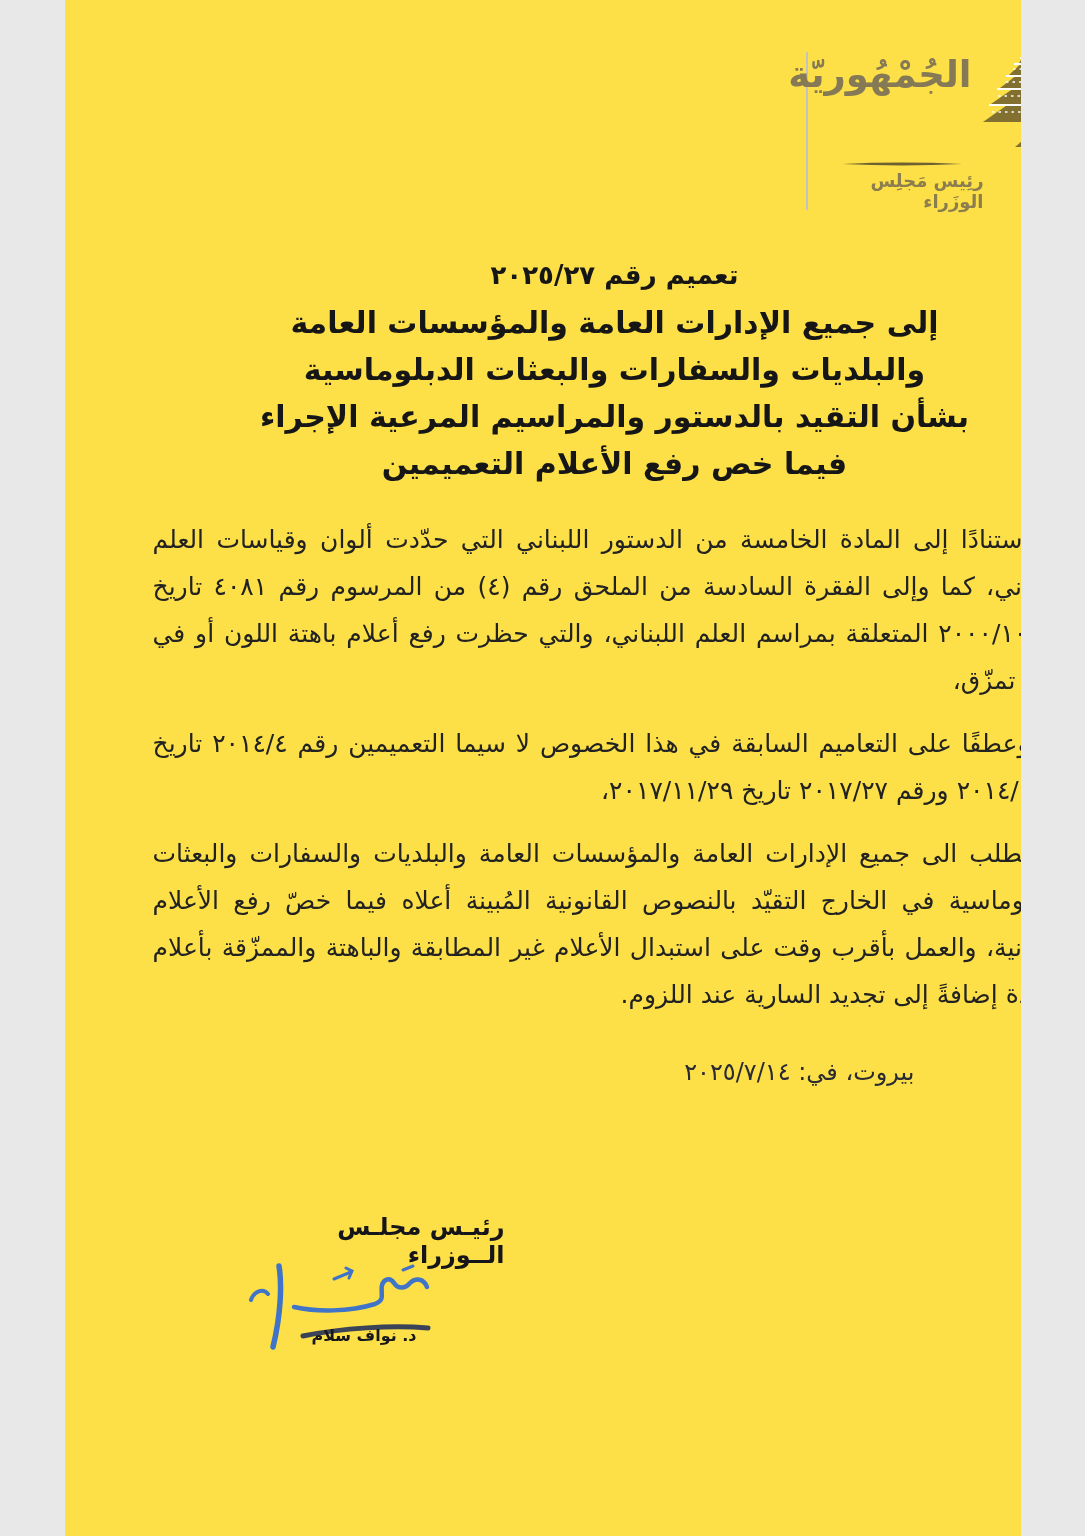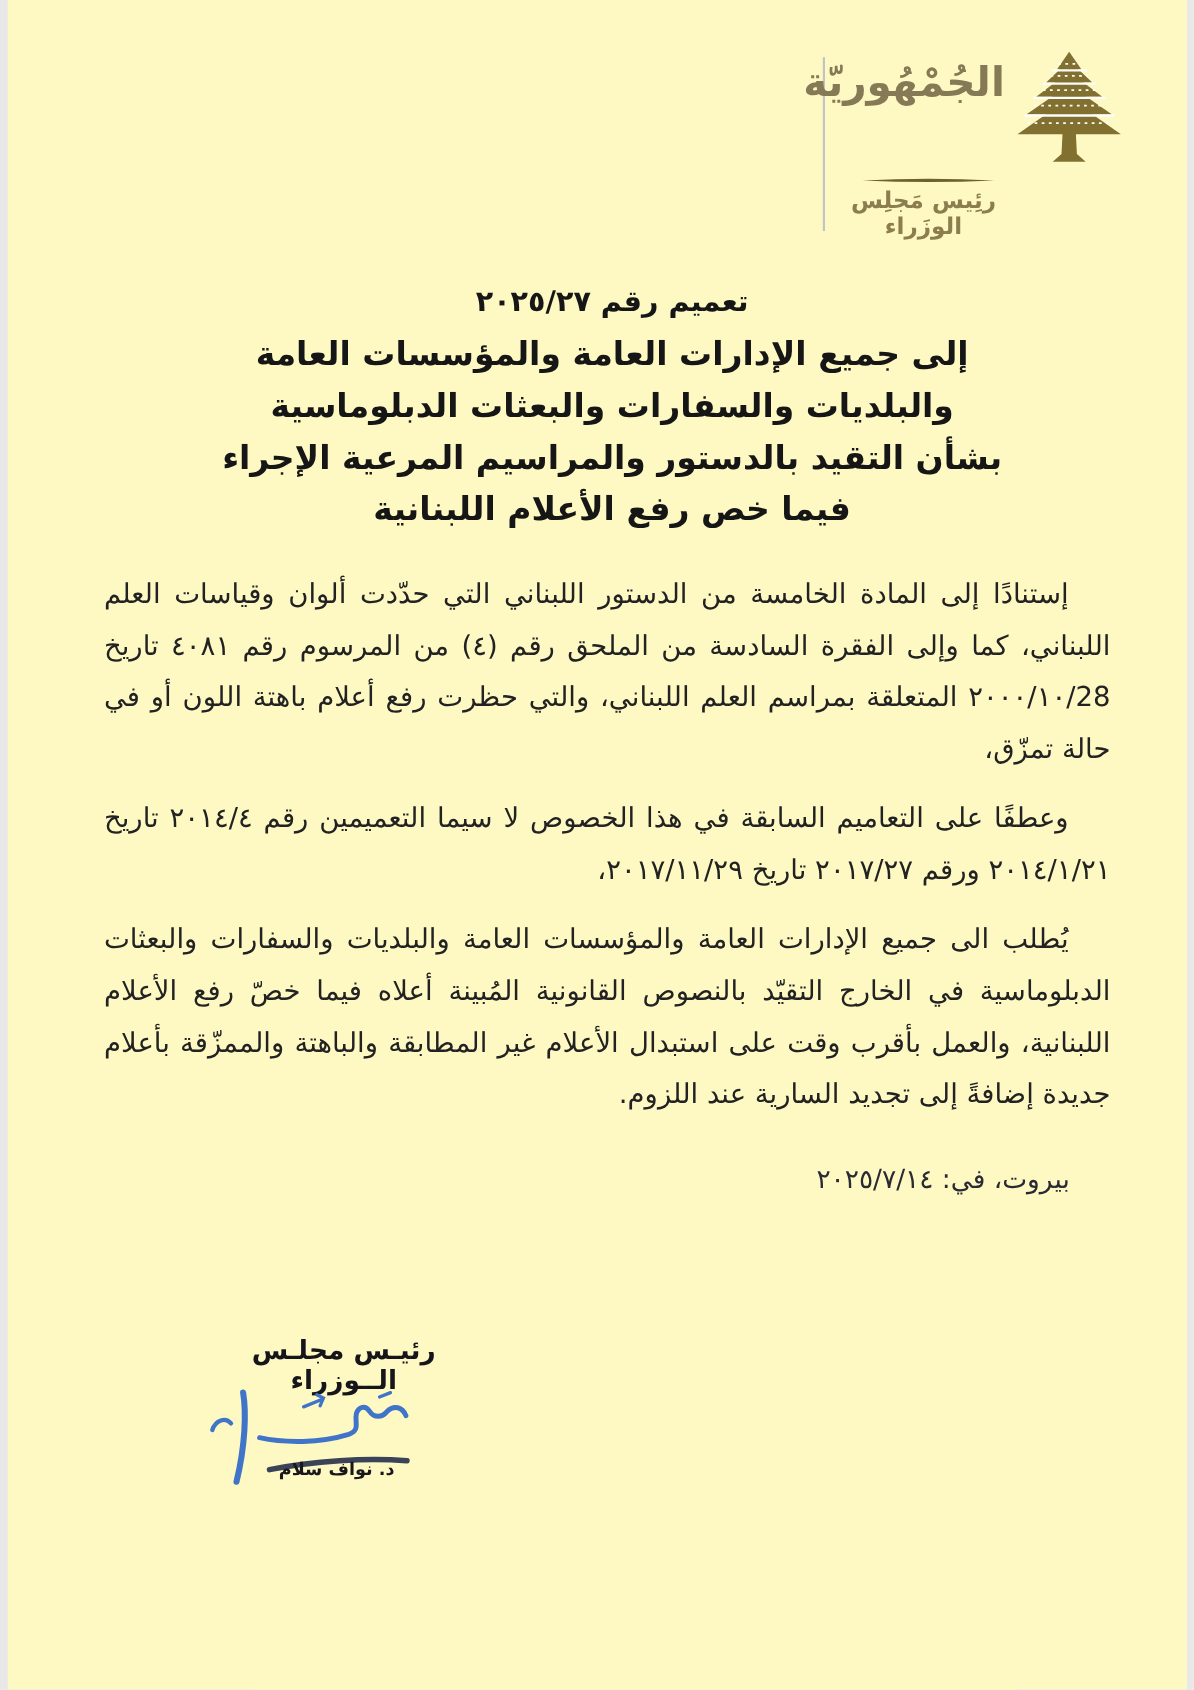--- a/index.html
+++ b/index.html
@@ -1,39 +1,39 @@
 <!DOCTYPE html>
 <html lang="ar" dir="rtl"><head>
 <meta charset="utf-8">
 <style>
   html,body{margin:0;padding:0;background:#e8e8e8;}
   .page{
     position:relative;
-    width:1072px;height:1536px;
+    width:956px;height:1536px;
     margin:0 auto;
-    background:#fef9c3;
+    background:#fde047;
     overflow:hidden;
     font-family:"DejaVu Sans",sans-serif;
     color:#1c1c1c;
     direction:rtl;
   }
   
   .letterhead{position:absolute;top:42px;left:735px;width:290px;height:175px;}
   .lh-rule{position:absolute;top:10px;left:6px;width:2px;height:158px;background:#c3c3c3;}
   .lh-callig{
     position:absolute;top:8px;left:22px;width:150px;
     text-align:center;font-weight:bold;line-height:50px;font-size:37px;
     color:#857a55;letter-spacing:-1px;
   }
   .lh-callig span{display:block;}
   .cedar{position:absolute;top:2px;left:180px;width:100px;height:118px;}
   .lh-sep{position:absolute;top:119px;left:42px;width:120px;height:6px;}
   .lh-office{
     position:absolute;top:128px;left:12px;width:172px;
-    text-align:center;font-size:21px;font-weight:bold;color:#8b7d4e;
+    text-align:right;font-size:18px;font-weight:bold;color:#8b7d4e;
   }
   
   .title-block{
     position:absolute;top:252px;left:190px;width:720px;
     text-align:center;font-weight:bold;line-height:47px;color:#161616;
   }
   .title-l1{font-size:26px;}
   .title-l2,.title-l3{font-size:30px;}
   
   .body-block{
@@ -42,21 +42,21 @@
   }
   .body-block p{margin:0 0 16px 0;text-indent:38px;}
   
   .dateline{
     position:absolute;top:1058px;right:106px;
     font-size:24px;color:#2a2a33;
   }
   
   .sig-title{
     position:absolute;top:1213px;left:172px;width:268px;
-    text-align:center;font-size:24px;font-weight:bold;color:#15151a;
+    font-size:24px;font-weight:bold;color:#15151a;
   }
   .sig-svg{position:absolute;top:1250px;left:172px;width:230px;height:115px;}
   .sig-name{
     position:absolute;top:1326px;left:212px;width:175px;
     text-align:center;font-size:16px;font-weight:bold;color:#17171c;
   }
 </style>
 </head>
 <body>
 
@@ -92,21 +92,21 @@
     </svg>
     <svg class="lh-sep" viewBox="0 0 120 6" aria-hidden="true">
       <path d="M0,3 Q60,0.2 120,3 Q60,5.8 0,3 Z" fill="#6d6132"></path>
     </svg>
     <div class="lh-office">رئِيس مَجلِس الوزَراء</div>
   </div>
 
   <div class="title-block">
     <div class="title-l1">تعميم رقم ٢٠٢٥/٢٧</div>
     <div class="title-l2">إلى جميع الإدارات العامة والمؤسسات العامة والبلديات والسفارات والبعثات الدبلوماسية</div>
-    <div class="title-l3">بشأن التقيد بالدستور والمراسيم المرعية الإجراء فيما خص رفع الأعلام اللبنانية</div>
+    <div class="title-l3">بشأن التقيد بالدستور والمراسيم المرعية الإجراء فيما خص رفع الأعلام التعميمين</div>
   </div>
 
   <div class="body-block">
     <p>إستنادًا إلى المادة الخامسة من الدستور اللبناني التي حدّدت ألوان وقياسات العلم اللبناني، كما وإلى الفقرة السادسة من الملحق رقم (٤) من المرسوم رقم ٤٠٨١ تاريخ ٢٠٠٠/١٠/28 المتعلقة بمراسم العلم اللبناني، والتي حظرت رفع أعلام باهتة اللون أو في حالة تمزّق،</p>
     <p>وعطفًا على التعاميم السابقة في هذا الخصوص لا سيما التعميمين رقم ٢٠١٤/٤ تاريخ ٢٠١٤/١/٢١ ورقم ٢٠١٧/٢٧ تاريخ ٢٠١٧/١١/٢٩،</p>
     <p>يُطلب الى جميع الإدارات العامة والمؤسسات العامة والبلديات والسفارات والبعثات الدبلوماسية في الخارج التقيّد بالنصوص القانونية المُبينة أعلاه فيما خصّ رفع الأعلام اللبنانية، والعمل بأقرب وقت على استبدال الأعلام غير المطابقة والباهتة والممزّقة بأعلام جديدة إضافةً إلى تجديد السارية عند اللزوم.</p>
   </div>
 
   <div class="dateline">بيروت، في: ٢٠٢٥/٧/١٤</div>
 

